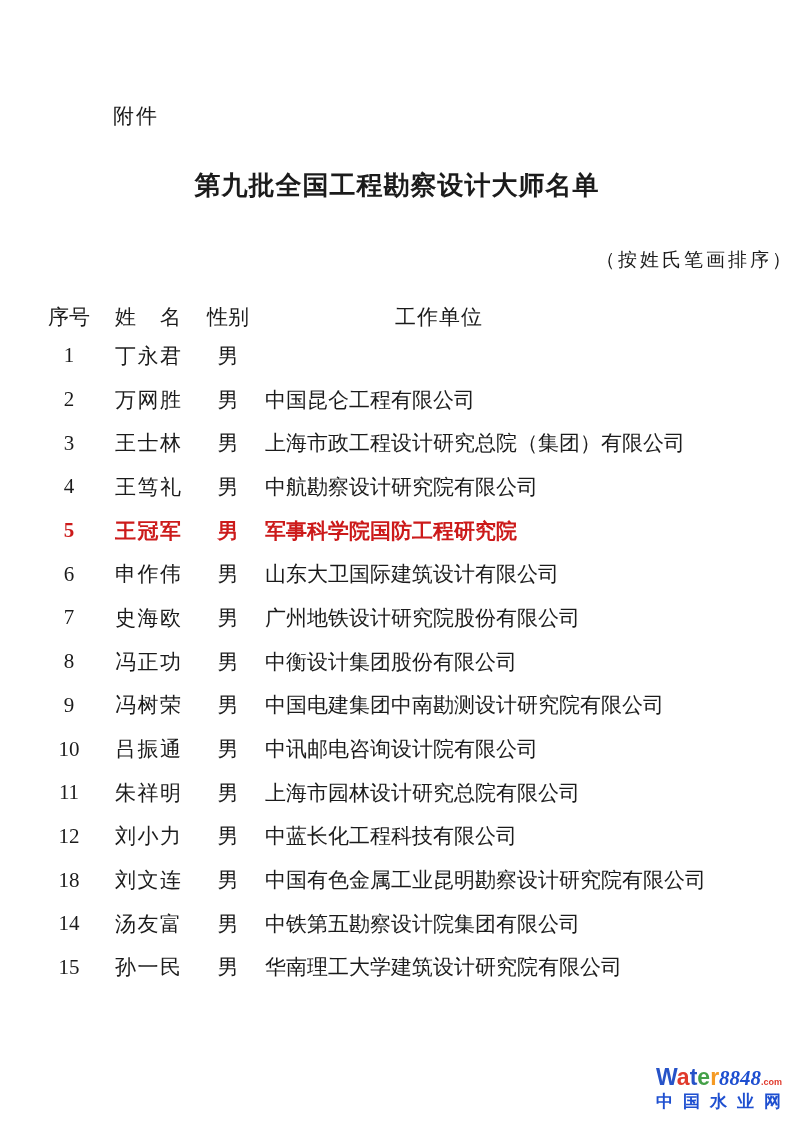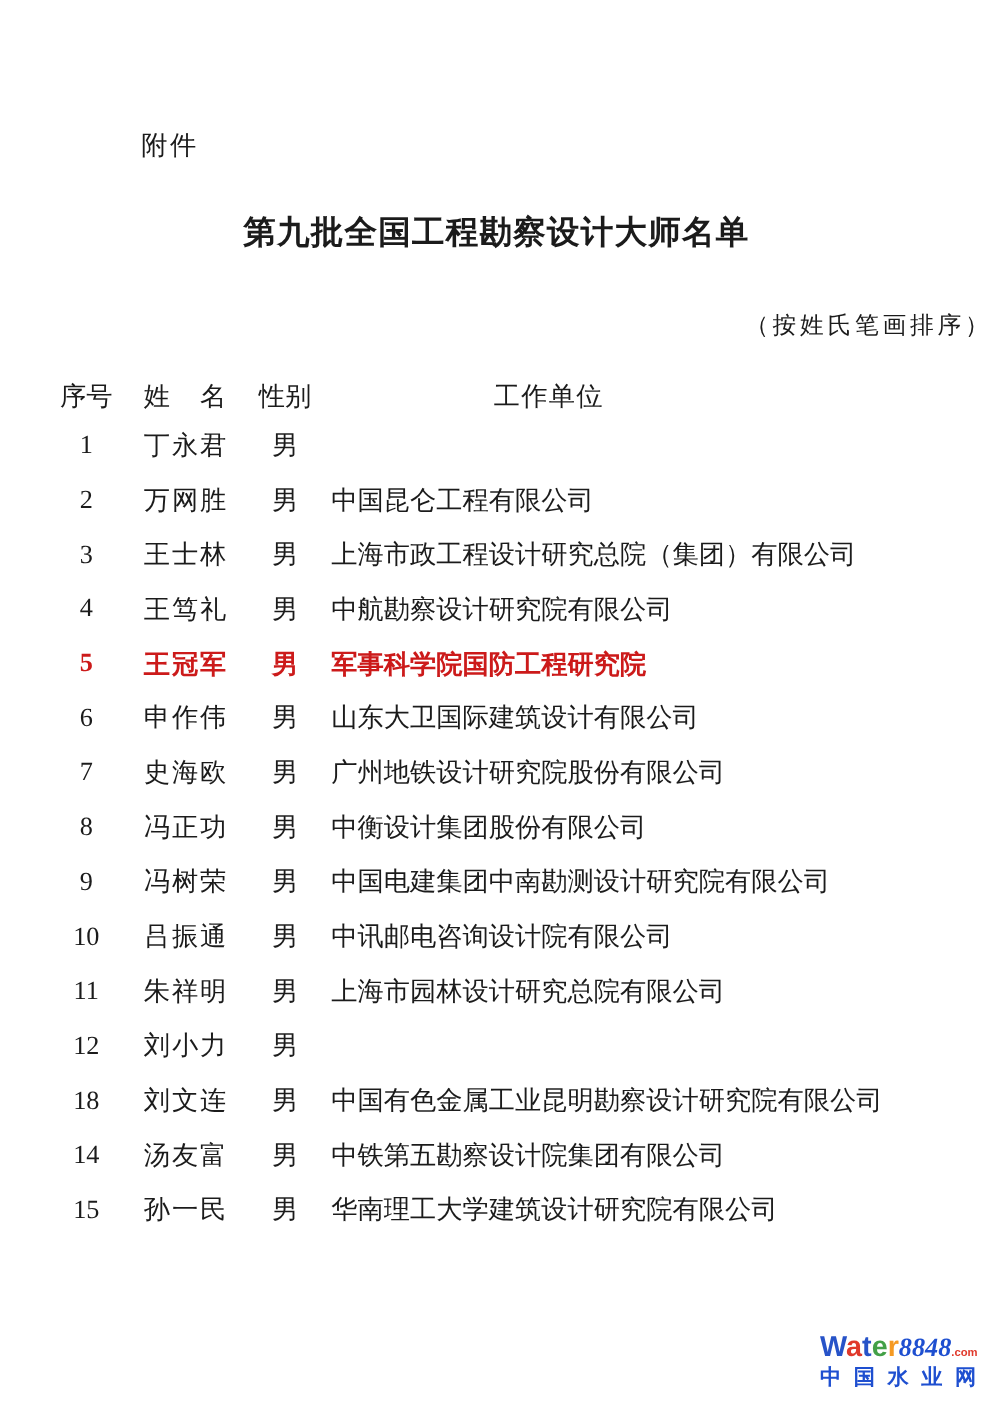--- a/index.html
+++ b/index.html
@@ -178,20 +178,21 @@
       <div class="c-no">11</div>
       <div class="c-name">朱祥明</div>
       <div class="c-gender">男</div>
       <div class="c-org">上海市园林设计研究总院有限公司</div>
     </div>
 
     <div class="trow body-row">
       <div class="c-no">12</div>
       <div class="c-name">刘小力</div>
       <div class="c-gender">男</div>
+      <div class="c-org">中蓝长化工程科技有限公司</div>
     </div>
 
     <div class="trow body-row">
       <div class="c-no">18</div>
       <div class="c-name">刘文连</div>
       <div class="c-gender">男</div>
       <div class="c-org">中国有色金属工业昆明勘察设计研究院有限公司</div>
     </div>
 
     <div class="trow body-row">

